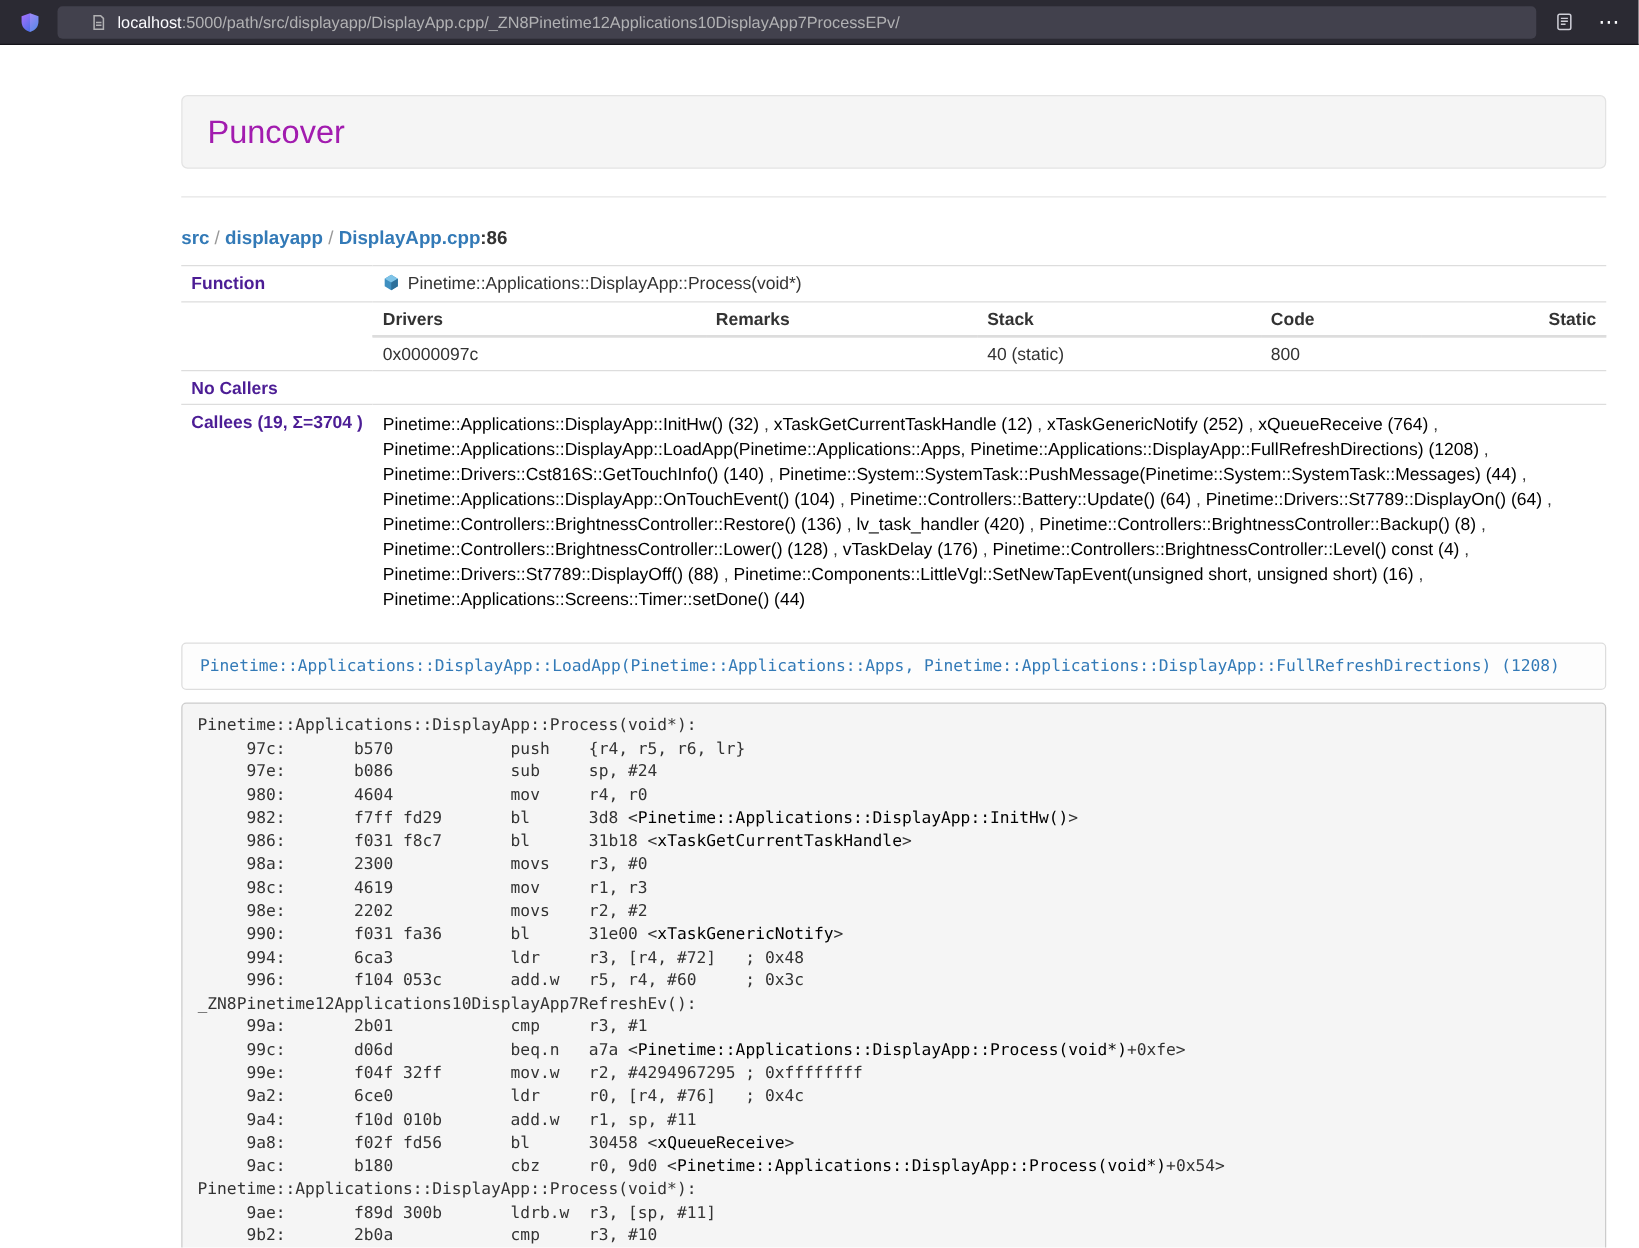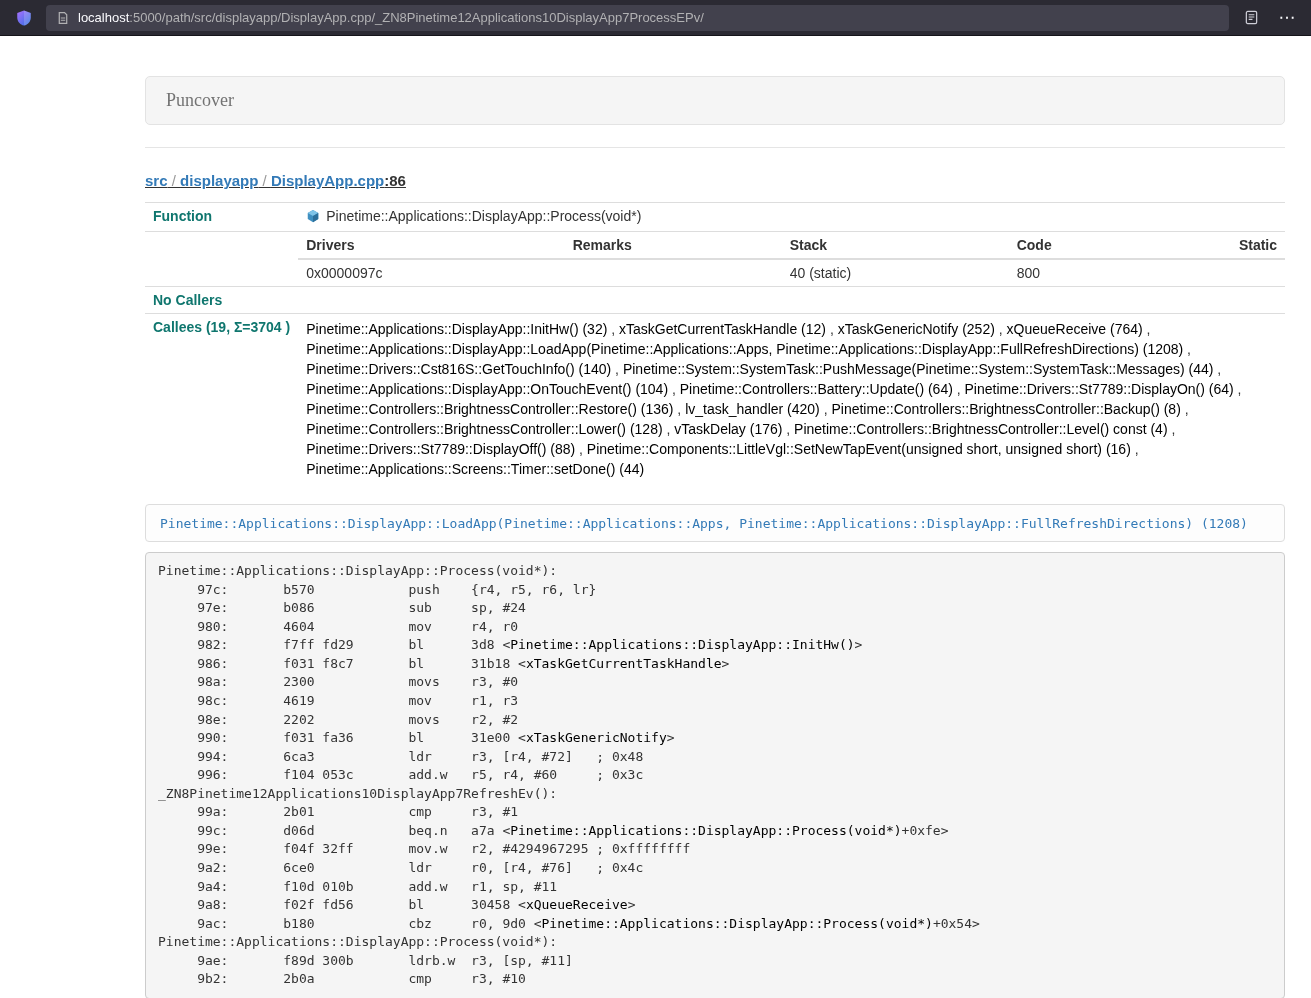--- a/index.html
+++ b/index.html
@@ -14,51 +14,51 @@
   .chrome {
     height: 36px; background: #2b2a33; border-bottom: 1px solid #15141a;
     display: flex; align-items: center; padding: 0 10px; gap: 8px;
   }
   .chrome-btn {
     width: 28px; height: 26px; border-radius: 4px; flex: 0 0 auto;
     display: flex; align-items: center; justify-content: center; color: #cfcfd8;
   }
   .url-bar {
     flex: 1 1 auto; height: 26px; background: #42414d; border-radius: 4px;
-    display: flex; align-items: center; gap: 8px; padding: 0 10px; min-width: 0;
+    display: flex; align-items: center; gap: 8px; padding: 0 26px; min-width: 0;
   }
   .url-text {
     font-size: 13px; color: #b1b1b3; white-space: nowrap; overflow: hidden;
   }
   .url-host { color: #fbfbfe; }
   .menu-dots { color: #fbfbfe; font-size: 17px; line-height: 1; }
 
   
   .content { margin-left: 145px; width: 1140px; }
 
   .panel {
     margin-top: 40px; background: #f5f5f5; border: 1px solid #e3e3e3;
     border-radius: 5px; padding: 13px 20px;
   }
-  .panel h1 { margin: 0; font-size: 18px; font-weight: 500; color: #737373; font-family: Liberation Serif, serif; }
+  .panel h1 { margin: 0; font-size: 26px; font-weight: 500; color: #a21caf; }
 
   hr.divider { border: 0; border-top: 1px solid #e5e5e5; margin: 22px 0 24px; }
 
-  .breadcrumb { font-size: 15px; font-weight: 700; margin-bottom: 13px; text-decoration: underline; }
+  .breadcrumb { font-size: 15px; font-weight: 700; margin-bottom: 13px; }
   .breadcrumb a { color: #337ab7; text-decoration: none; }
   .breadcrumb .sep { color: #999; font-weight: 400; }
   .breadcrumb .line-no { color: #333; }
 
   table.fn-table { width: 100%; border-collapse: collapse; border-top: 1px solid #ddd; font-size: 14px; }
   table.fn-table > tbody > tr { border-top: 1px solid #ddd; }
   table.fn-table > tbody > tr:first-child { border-top: 0; }
   table.fn-table > tbody > tr > th,
   table.fn-table > tbody > tr > td { text-align: left; vertical-align: top; padding: 5px 8px; }
   table.fn-table > tbody > tr > th {
-    width: 153px; font-weight: 700; white-space: nowrap; color: #0f766e;
+    width: 153px; font-weight: 700; white-space: nowrap; color: #4c1d95;
   }
   .fn-name-cell { color: #333; }
   .fn-icon { display: inline-block; vertical-align: -2px; margin-right: 6px; }
 
   td.stats-cell { padding: 0 !important; }
   table.stats { width: 100%; border-collapse: collapse; font-size: 14px; }
   table.stats th, table.stats td { text-align: left; padding: 5px 8px; }
   table.stats thead th { font-weight: 700; border-bottom: 2px solid #ddd; }
   table.stats th:nth-child(1), table.stats td:nth-child(1) { width: 27%; }
   table.stats th:nth-child(2), table.stats td:nth-child(2) { width: 22%; }

